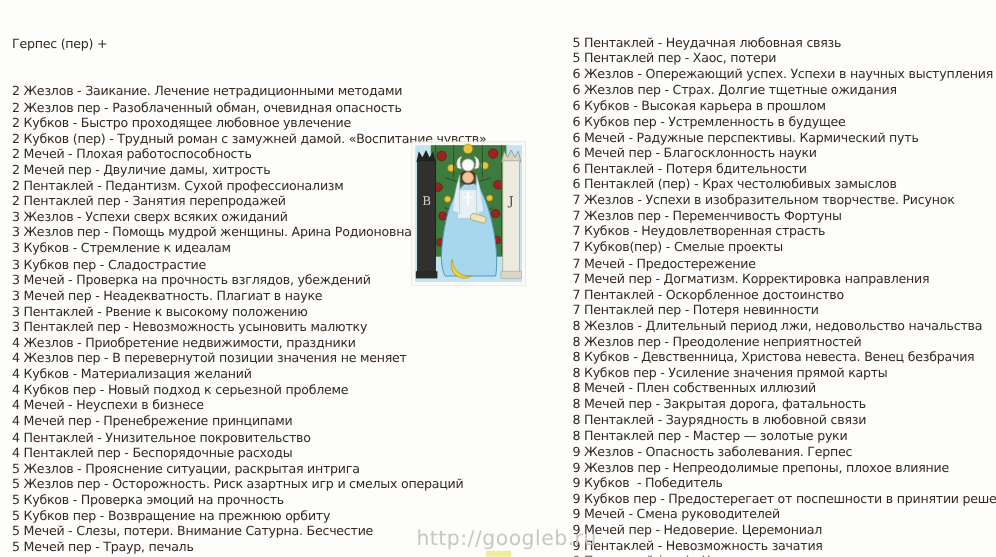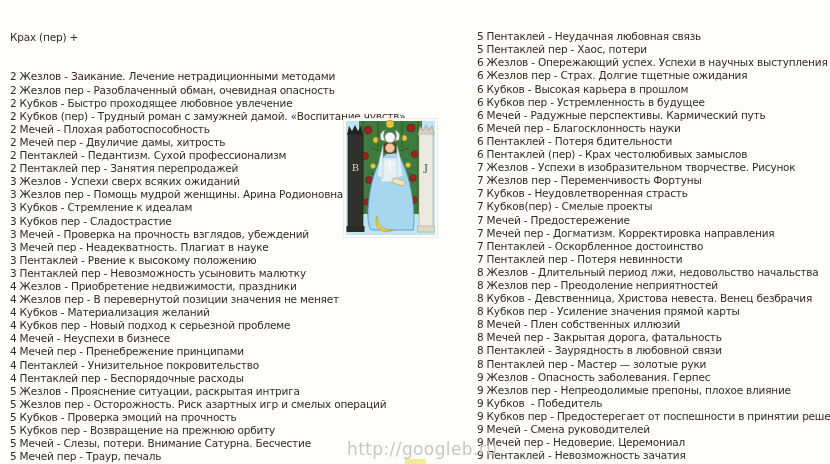--- a/index.html
+++ b/index.html
@@ -17,21 +17,21 @@
              font-family:"DejaVu Sans",sans-serif;}
   #yellow-strip{position:absolute;left:405px;top:459px;width:21px;height:5px;
                 background:#f1ea96;}
 </style>
 </head>
 <body>
 
 <div id="page">
 
   <div id="left-col" class="col">
-    <div class="line">Крах (пер) +</div>
+    <div class="line">Герпес (пер) +</div>
     <div><div class="line">2 Жезлов - Заикание. Лечение нетрадиционными методами</div><div class="line">2 Жезлов пер - Разоблаченный обман, очевидная опасность</div><div class="line">2 Кубков - Быстро проходящее любовное увлечение</div><div class="line">2 Кубков (пер) - Трудный роман с замужней дамой. «Воспитание чувств»</div><div class="line">2 Мечей - Плохая работоспособность</div><div class="line">2 Мечей пер - Двуличие дамы, хитрость</div><div class="line">2 Пентаклей - Педантизм. Сухой профессионализм</div><div class="line">2 Пентаклей пер - Занятия перепродажей</div><div class="line">3 Жезлов - Успехи сверх всяких ожиданий</div><div class="line">3 Жезлов пер - Помощь мудрой женщины. Арина Родионовна</div><div class="line">3 Кубков - Стремление к идеалам</div><div class="line">3 Кубков пер - Сладострастие</div><div class="line">3 Мечей - Проверка на прочность взглядов, убеждений</div><div class="line">3 Мечей пер - Неадекватность. Плагиат в науке</div><div class="line">3 Пентаклей - Рвение к высокому положению</div><div class="line">3 Пентаклей пер - Невозможность усыновить малютку</div><div class="line">4 Жезлов - Приобретение недвижимости, праздники</div><div class="line">4 Жезлов пер - В перевернутой позиции значения не меняет</div><div class="line">4 Кубков - Материализация желаний</div><div class="line">4 Кубков пер - Новый подход к серьезной проблеме</div><div class="line">4 Мечей - Неуспехи в бизнесе</div><div class="line">4 Мечей пер - Пренебрежение принципами</div><div class="line">4 Пентаклей - Унизительное покровительство</div><div class="line">4 Пентаклей пер - Беспорядочные расходы</div><div class="line">5 Жезлов - Прояснение ситуации, раскрытая интрига</div><div class="line">5 Жезлов пер - Осторожность. Риск азартных игр и смелых операций</div><div class="line">5 Кубков - Проверка эмоций на прочность</div><div class="line">5 Кубков пер - Возвращение на прежнюю орбиту</div><div class="line">5 Мечей - Слезы, потери. Внимание Сатурна. Бесчестие</div><div class="line">5 Мечей пер - Траур, печаль</div></div>
   </div>
 
   <div id="right-col" class="col">
     <div><div class="line">5 Пентаклей - Неудачная любовная связь</div><div class="line">5 Пентаклей пер - Хаос, потери</div><div class="line">6 Жезлов - Опережающий успех. Успехи в научных выступления</div><div class="line">6 Жезлов пер - Страх. Долгие тщетные ожидания</div><div class="line">6 Кубков - Высокая карьера в прошлом</div><div class="line">6 Кубков пер - Устремленность в будущее</div><div class="line">6 Мечей - Радужные перспективы. Кармический путь</div><div class="line">6 Мечей пер - Благосклонность науки</div><div class="line">6 Пентаклей - Потеря бдительности</div><div class="line">6 Пентаклей (пер) - Крах честолюбивых замыслов</div><div class="line">7 Жезлов - Успехи в изобразительном творчестве. Рисунок</div><div class="line">7 Жезлов пер - Переменчивость Фортуны</div><div class="line">7 Кубков - Неудовлетворенная страсть</div><div class="line">7 Кубков(пер) - Смелые проекты</div><div class="line">7 Мечей - Предостережение</div><div class="line">7 Мечей пер - Догматизм. Корректировка направления</div><div class="line">7 Пентаклей - Оскорбленное достоинство</div><div class="line">7 Пентаклей пер - Потеря невинности</div><div class="line">8 Жезлов - Длительный период лжи, недовольство начальства</div><div class="line">8 Жезлов пер - Преодоление неприятностей</div><div class="line">8 Кубков - Девственница, Христова невеста. Венец безбрачия</div><div class="line">8 Кубков пер - Усиление значения прямой карты</div><div class="line">8 Мечей - Плен собственных иллюзий</div><div class="line">8 Мечей пер - Закрытая дорога, фатальность</div><div class="line">8 Пентаклей - Заурядность в любовной связи</div><div class="line">8 Пентаклей пер - Мастер — золотые руки</div><div class="line">9 Жезлов - Опасность заболевания. Герпес</div><div class="line">9 Жезлов пер - Непреодолимые препоны, плохое влияние</div><div class="line">9 Кубков  - Победитель</div><div class="line">9 Кубков пер - Предостерегает от поспешности в принятии решений</div><div class="line">9 Мечей - Смена руководителей</div><div class="line">9 Мечей пер - Недоверие. Церемониал</div><div class="line">9 Пентаклей - Невозможность зачатия</div><div class="line">9 Пентаклей (пер) - Утрата дружеского расположения</div></div>
   </div>
 
   <div id="tarot-card">
     <svg width="95" height="120" viewBox="0 0 95 120" xmlns="http://www.w3.org/2000/svg">
 

